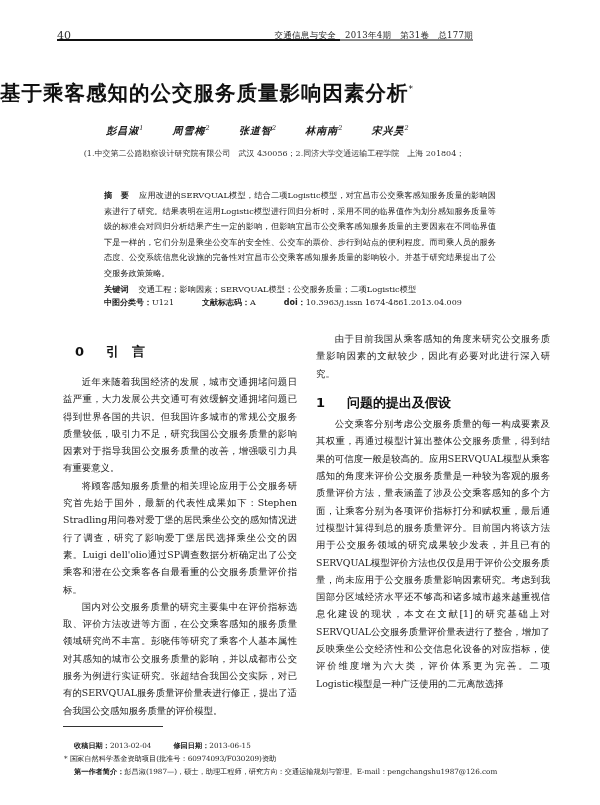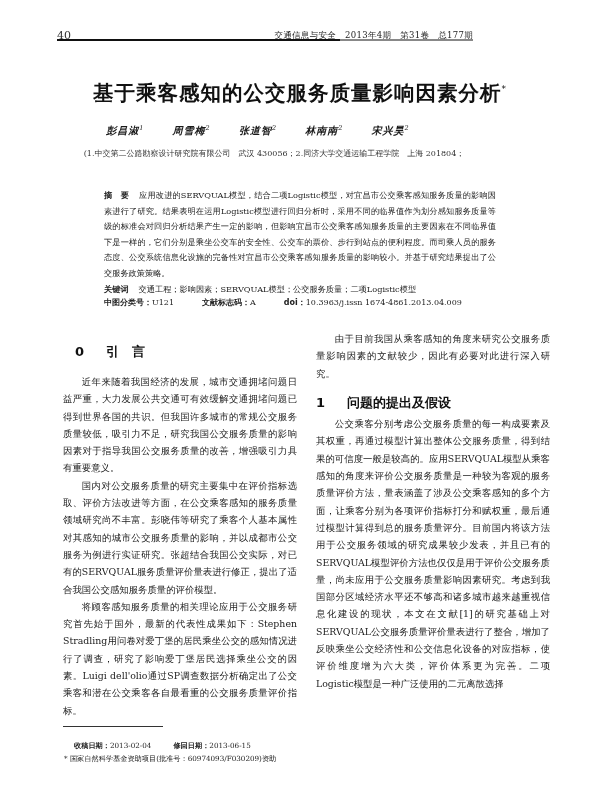--- a/index.html
+++ b/index.html
@@ -14,21 +14,21 @@
       font-size: 10px;
       gap: 40px;
     }
     .page-header .page-num { font-size: 11px; color: #333; }
     .page-header .journal { font-size: 8.5px; letter-spacing: 0.3px; color: #222; }
     .header-rule {
       position: absolute; left: 57px; top: 39px; width: 416px; height: 2px;
       background: linear-gradient(to right, #111 0, #111 68%, #888 68%, #888 100%);
     }
     .title {
-      position: absolute; left: 0; top: 79px; width: 600px; text-align: center;
+      position: absolute; left: 0; top: 79px; width: 600px; text-align: left;
       font-family: "DejaVu Sans", "Liberation Sans", sans-serif;
       font-size: 20.5px; font-weight: bold; letter-spacing: 1px; color: #111;
     }
     .title sup { font-size: 9px; font-weight: normal; }
     .authors {
       position: absolute; left: 0; top: 124px; width: 516px; text-align: center;
       font-size: 10px; letter-spacing: 1px; word-spacing: 10px; font-style: italic;
     }
     .authors span { margin: 0 7px; }
     .authors sup { font-size: 6.5px; }
@@ -116,32 +116,35 @@
   <span><span class="lbl">文献标志码：</span><span>A</span></span>
   <span><span class="lbl">doi：</span><span>10.3963/j.issn 1674-4861.2013.04.009</span></span>
 </div>
 
 <h2 class="section-heading sec0">
   <span class="num">0</span><span>引　言</span>
 </h2>
 
 <div class="col left">
   <p>近年来随着我国经济的发展，城市交通拥堵问题日益严重，大力发展公共交通可有效缓解交通拥堵问题已得到世界各国的共识。但我国许多城市的常规公交服务质量较低，吸引力不足，研究我国公交服务质量的影响因素对于指导我国公交服务质量的改善，增强吸引力具有重要意义。</p>
+  <p>将顾客感知服务质量的相关理论应用于公交服务研究首先始于国外，最新的代表性成果如下：Stephen Stradling用问卷对爱丁堡的居民乘坐公交的感知情况进行了调查，研究了影响爱丁堡居民选择乘坐公交的因素。Luigi dell'olio通过SP调查数据分析确定出了公交乘客和潜在公交乘客各自最看重的公交服务质量评价指标。</p>
   <p>国内对公交服务质量的研究主要集中在评价指标选取、评价方法改进等方面，在公交乘客感知的服务质量领域研究尚不丰富。彭晓伟等研究了乘客个人基本属性对其感知的城市公交服务质量的影响，并以成都市公交服务为例进行实证研究。张超结合我国公交实际，对已有的SERVQUAL服务质量评价量表进行修正，提出了适合我国公交感知服务质量的评价模型。</p>
-  <p>将顾客感知服务质量的相关理论应用于公交服务研究首先始于国外，最新的代表性成果如下：Stephen Stradling用问卷对爱丁堡的居民乘坐公交的感知情况进行了调查，研究了影响爱丁堡居民选择乘坐公交的因素。Luigi dell'olio通过SP调查数据分析确定出了公交乘客和潜在公交乘客各自最看重的公交服务质量评价指标。</p>
 </div>
 
 <div class="col right">
   <p>由于目前我国从乘客感知的角度来研究公交服务质量影响因素的文献较少，因此有必要对此进行深入研究。</p>
   <h2 class="section-heading">
     <span class="num">1</span><span>问题的提出及假设</span>
   </h2>
   <p>公交乘客分别考虑公交服务质量的每一构成要素及其权重，再通过模型计算出整体公交服务质量，得到结果的可信度一般是较高的。应用SERVQUAL模型从乘客感知的角度来评价公交服务质量是一种较为客观的服务质量评价方法，量表涵盖了涉及公交乘客感知的多个方面，让乘客分别为各项评价指标打分和赋权重，最后通过模型计算得到总的服务质量评分。目前国内将该方法用于公交服务领域的研究成果较少发表，并且已有的SERVQUAL模型评价方法也仅仅是用于评价公交服务质量，尚未应用于公交服务质量影响因素研究。考虑到我国部分区域经济水平还不够高和诸多城市越来越重视信息化建设的现状，本文在文献[1]的研究基础上对SERVQUAL公交服务质量评价量表进行了整合，增加了反映乘坐公交经济性和公交信息化设备的对应指标，使评价维度增为六大类，评价体系更为完善。二项Logistic模型是一种广泛使用的二元离散选择</p>
 </div>
 
 <div class="foot-rule"></div>
 
 <div class="footnotes">
   <div>
     <span class="lbl">收稿日期：</span><span>2013-02-04</span><span class="gap"></span><span class="lbl">修回日期：</span><span>2013-06-15</span>
   </div>
   <div class="fn-fund">* 国家自然科学基金资助项目(批准号：60974093/F030209)资助</div>
+  <div>
+    <span class="lbl">第一作者简介：</span><span>彭昌淑(1987—)，硕士，助理工程师，研究方向：交通运输规划与管理。E-mail：pengchangshu1987@126.com</span>
+  </div>
 </div>
 
 </body></html>

